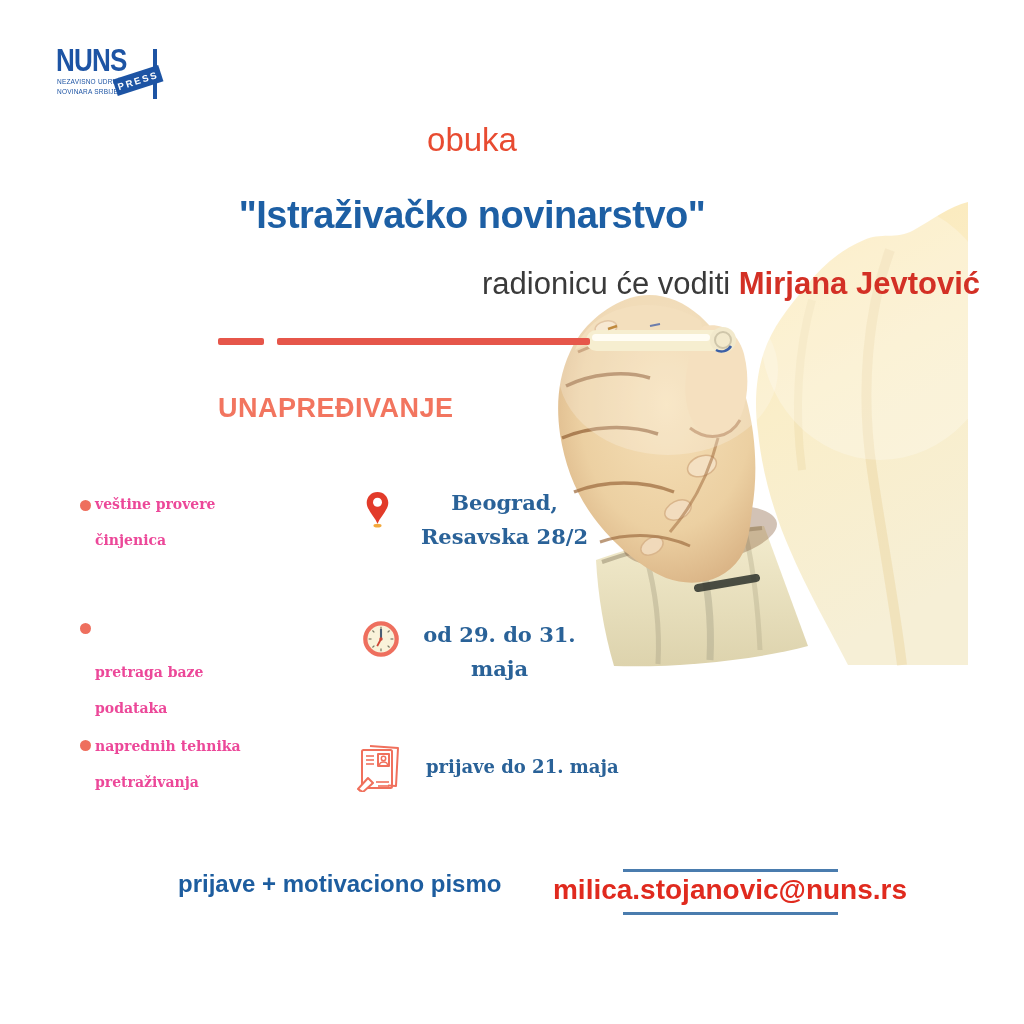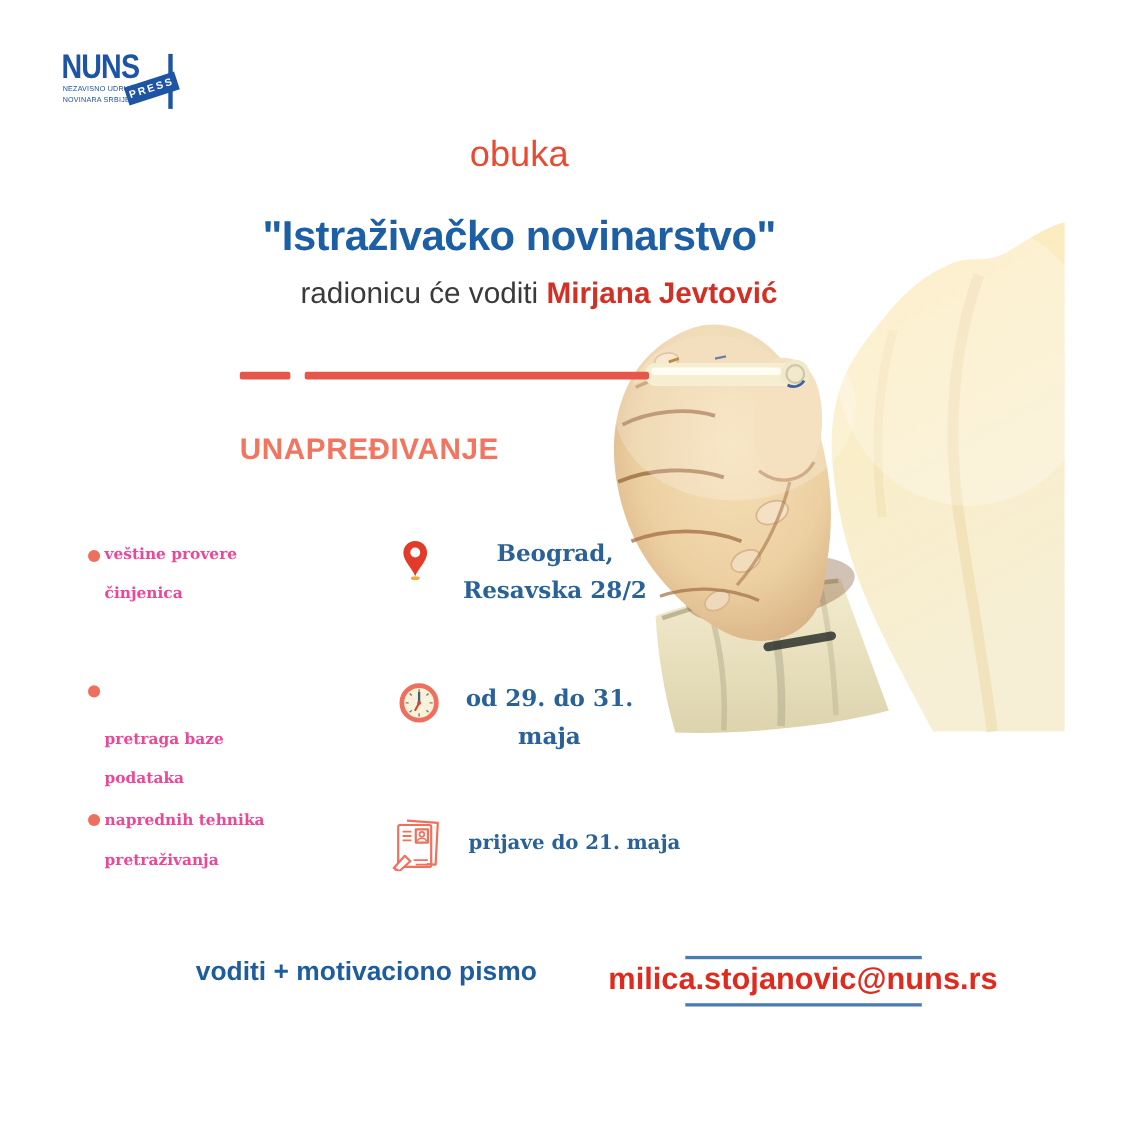--- a/index.html
+++ b/index.html
@@ -16,22 +16,22 @@
   .logo-sub2{top:42px;}
   .logo-stamp{position:absolute;left:58px;top:26px;width:48px;height:17px;background:#1d54a4;
               color:#ffffff;font-weight:700;font-size:9.5px;letter-spacing:2px;
               display:flex;align-items:center;justify-content:center;transform:rotate(-18deg);}
 
   
   .kicker{position:absolute;left:0;top:121px;width:944px;text-align:center;
           font-size:33px;color:#e84b31;}
   .title{position:absolute;left:0;top:194px;width:944px;text-align:center;
          font-size:38px;font-weight:700;letter-spacing:-.5px;color:#1d5fa4;}
-  .subtitle{position:absolute;left:0;top:251px;width:980px;text-align:center;
-            font-size:27px;color:#3a3a3a;}
+  .subtitle{position:absolute;left:0;top:266px;width:980px;text-align:right;
+            font-size:31px;color:#3a3a3a;}
   .subtitle .speaker{font-weight:700;color:#d33025;}
 
   
   .dash{position:absolute;top:338px;height:7px;background:#e6564a;border-radius:2px;}
   .dash-short{left:218px;width:46px;}
   .dash-long{left:277px;width:313px;}
 
   
   .hand{position:absolute;left:550px;top:180px;}
 
@@ -218,20 +218,20 @@
       <line x1="20" y1="40" x2="33" y2="40"></line>
         <line x1="22" y1="44" x2="33" y2="44"></line>
     </g>
     <path d="M2,47 L12,36 L17,41 L7,50 Z" fill="#ffffff" stroke="#f0705c" stroke-width="2" stroke-linejoin="round"></path>
     <path d="M2,47 L4.5,49.5" stroke="#f0705c" stroke-width="1.5"></path>
   </svg>
   <div class="info-text slab i3">
     <div>prijave do 21. maja</div>
   </div>
 
-  <div class="footer-left">voditi + motivaciono pismo</div>
+  <div class="footer-left">prijave + motivaciono pismo</div>
   <div class="email-wrap">
     <div class="email-line email-line-top"></div>
     <div class="email">milica.stojanovic@nuns.rs</div>
     <div class="email-line email-line-bottom"></div>
   </div>
 
 </div>
 
 </body></html>

